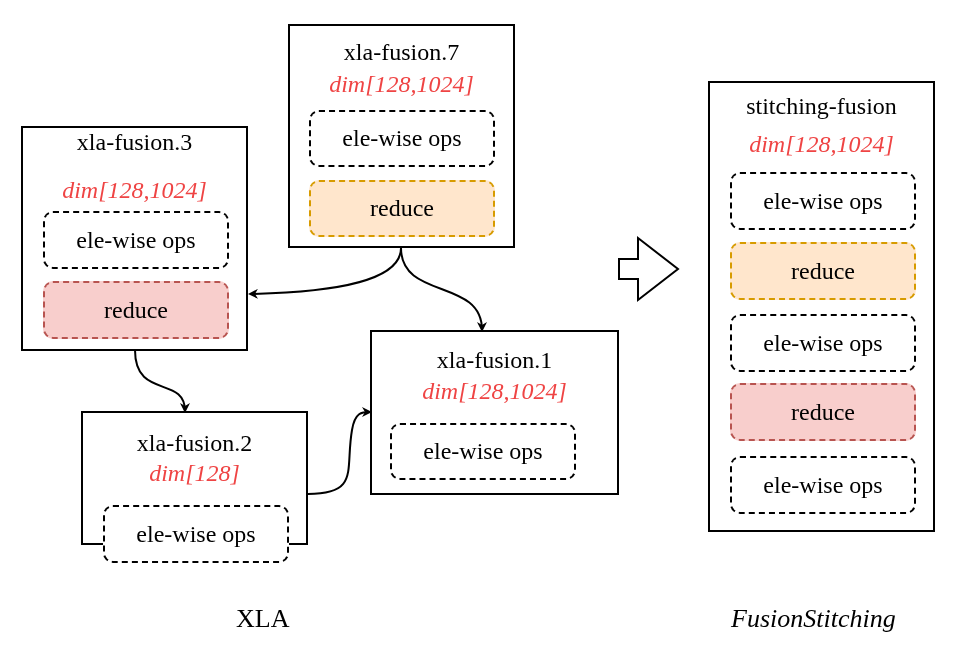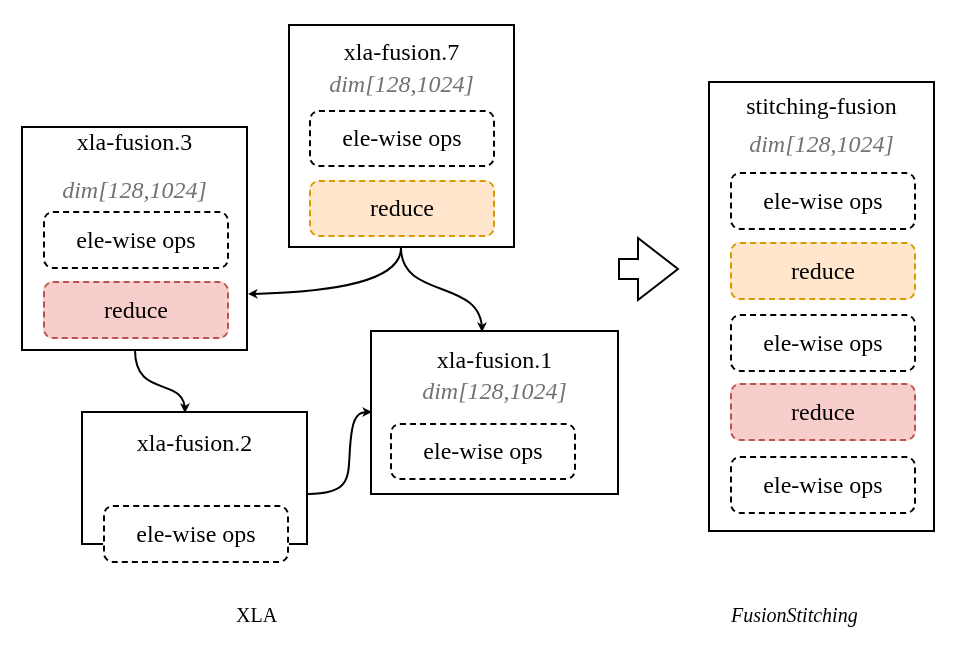--- a/index.html
+++ b/index.html
@@ -1,27 +1,27 @@
 <!DOCTYPE html>
 <html><head>
 <meta charset="utf-8">
 <style>
   html, body { margin: 0; padding: 0; background: #ffffff; }
   body { width: 969px; height: 657px; position: relative; overflow: hidden;
          font-family: "Liberation Serif", "DejaVu Serif", serif; color: #000; }
   .node { position: absolute; background: #fff; border: 2px solid #000; box-sizing: border-box; }
   .title { position: absolute; left: 0; right: 0; text-align: center; font-size: 24px; line-height: 28px; }
   .dim { position: absolute; left: 0; right: 0; text-align: center; font-size: 24px; line-height: 28px;
-         color: #737373; font-style: italic; }
+         color: #ef4444; font-style: italic; }
   .op { position: absolute; box-sizing: border-box; border-radius: 10px; 
         font-size: 24px; display: flex; align-items: center; justify-content: center; }
   .op.ew { border: 2px dashed #000; background: #fff; }
   .op.red-reduce { border: 2px dashed #b85450; background: #f8cecc; }
   .op.orange-reduce { border: 2px dashed #d79b00; background: #ffe6cc; }
-  .caption { position: absolute; font-size: 20px; }
+  .caption { position: absolute; font-size: 26px; }
   svg.edges { position: absolute; left: 0; top: 0; pointer-events: none; }
 </style>
 </head>
 <body>
 
 <svg class="edges" width="969" height="657">
   <defs>
     <marker id="ah" markerWidth="10" markerHeight="10" refX="8" refY="5" orient="auto" markerUnits="userSpaceOnUse">
       <path d="M0,0 L10,5 L0,10 L3,5 Z" fill="#000"></path>
     </marker>
@@ -47,20 +47,21 @@
 
 <div class="node" style="left:21px; top:126px; width:227px; height:225px;">
   <div class="title" style="top:0;">xla-fusion.3</div>
   <div class="dim" style="top:48px;">dim[128,1024]</div>
   <div class="op ew" style="left:20px; top:83px; width:186px; height:58px;">ele-wise ops</div>
   <div class="op red-reduce" style="left:20px; top:153px; width:186px; height:58px;">reduce</div>
 </div>
 
 <div class="node" style="left:81px; top:411px; width:227px; height:134px;">
   <div class="title" style="top:16px;">xla-fusion.2</div>
+  <div class="dim" style="top:46px;">dim[128]</div>
   <div class="op ew" style="left:20px; top:92px; width:186px; height:58px;">ele-wise ops</div>
 </div>
 
 <div class="node" style="left:370px; top:330px; width:249px; height:165px;">
   <div class="title" style="top:14px;">xla-fusion.1</div>
   <div class="dim" style="top:45px;">dim[128,1024]</div>
   <div class="op ew" style="left:18px; top:91px; width:186px; height:57px;">ele-wise ops</div>
 </div>
 
 <div class="node" style="left:708px; top:81px; width:227px; height:451px;">

